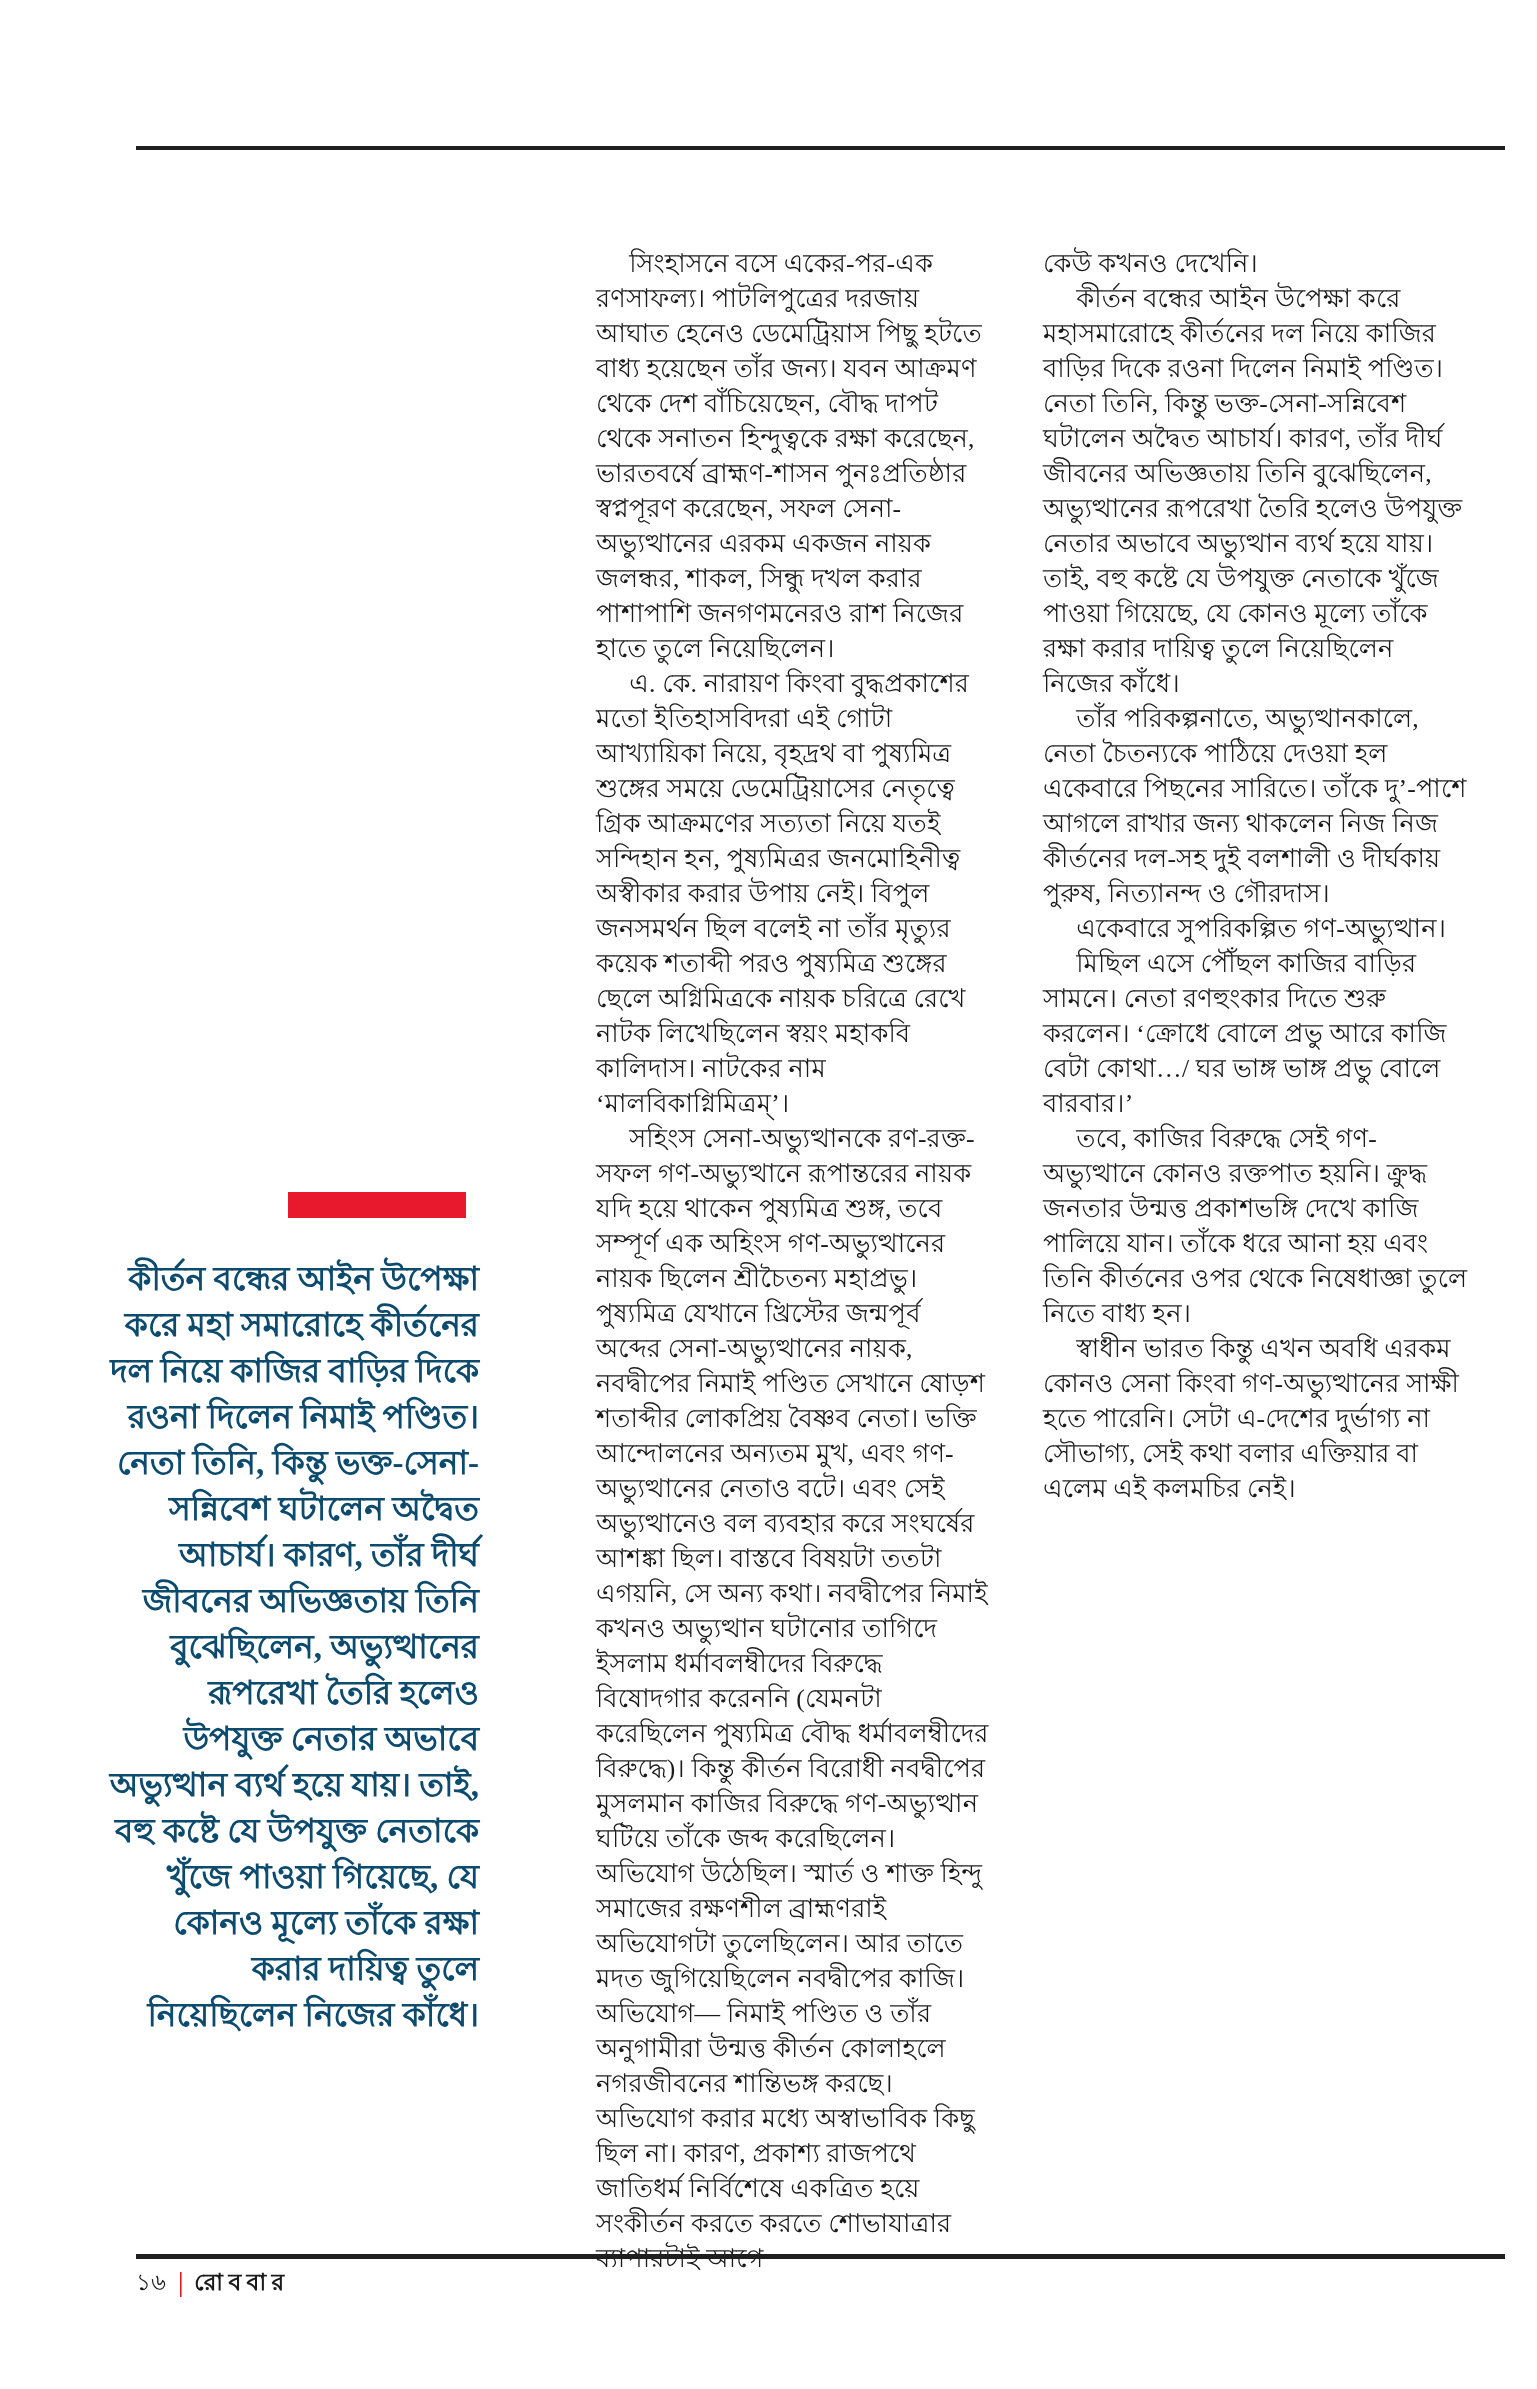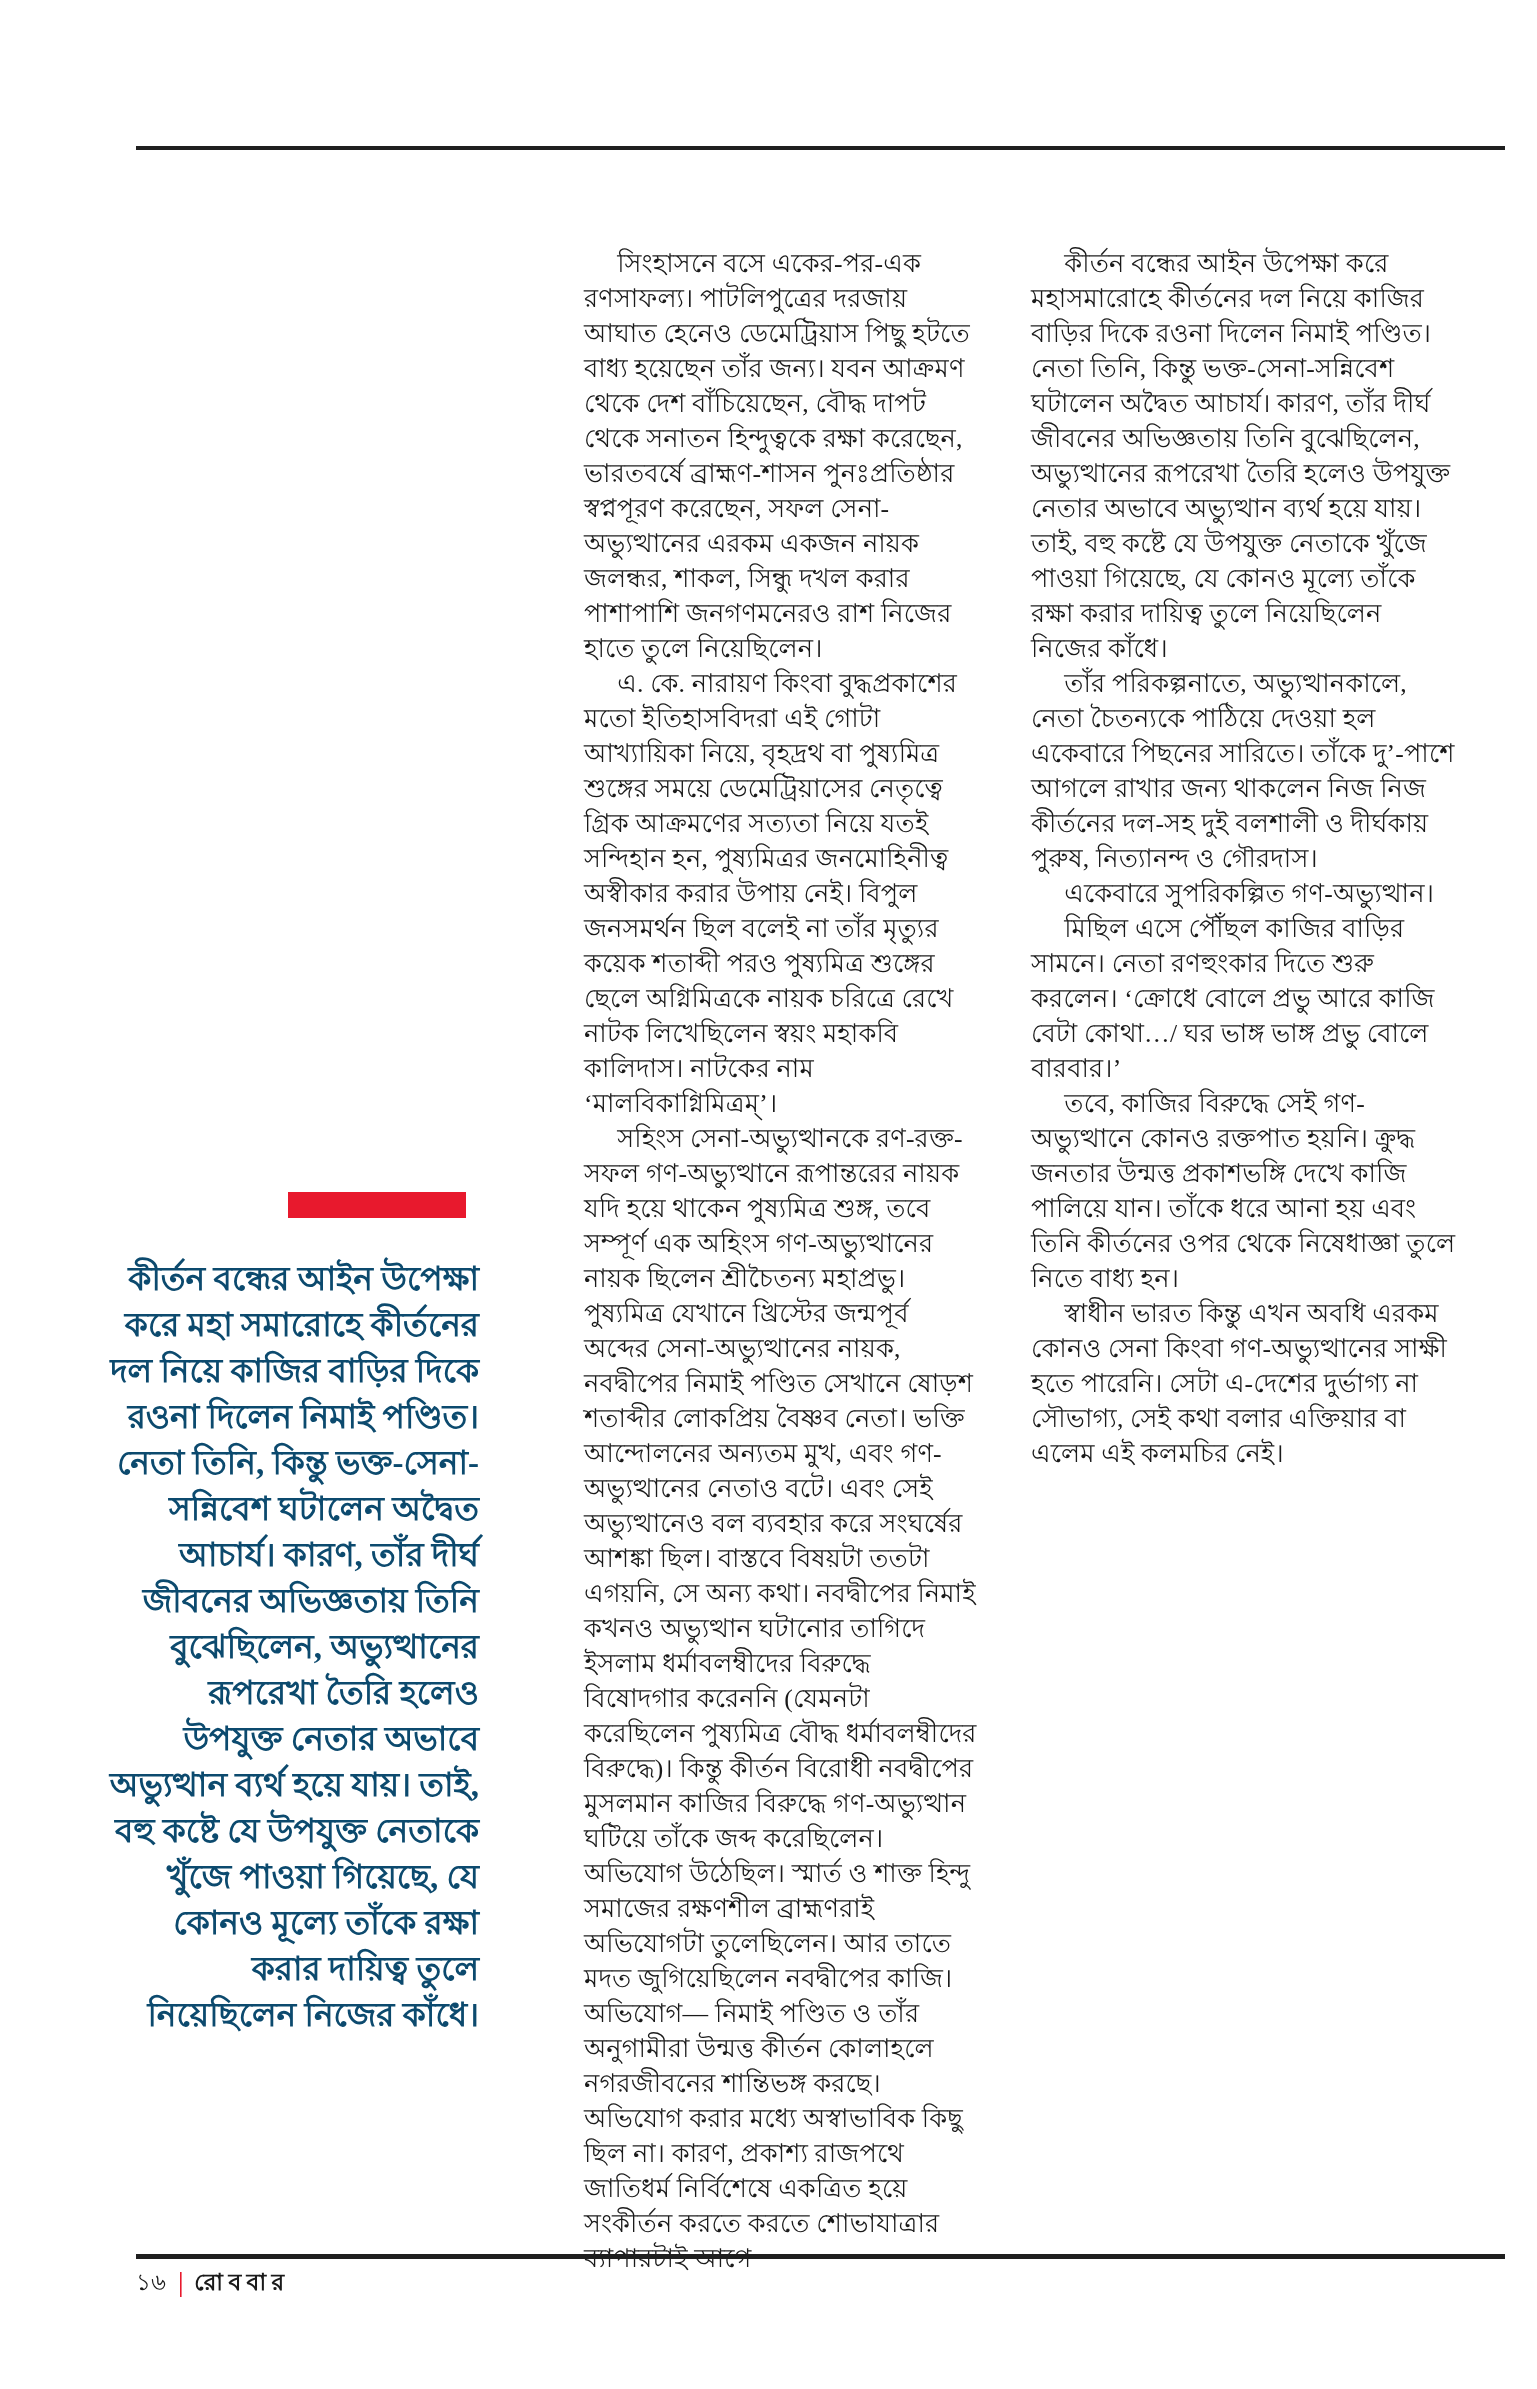--- a/index.html
+++ b/index.html
@@ -32,20 +32,21 @@
     width: 1369px;
     height: 4.7px;
   }
   .body-col {
     position: absolute;
     top: 246px;
     font-size: 25.6px;
     line-height: 35px;
     text-align: left;
     letter-spacing: 0.2px;
+    margin-left: 12px;
   }
   #column-1 {
     left: 584px;
     width: 394px;
   }
   #column-2 {
     left: 1031px;
     width: 425px;
   }
   .body-col p {
@@ -107,20 +108,21 @@
 
   <div id="pull-quote">কীর্তন বন্ধের আইন উপেক্ষা করে মহা সমারোহে কীর্তনের দল নিয়ে কাজির বাড়ির দিকে রওনা দিলেন নিমাই পণ্ডিত। নেতা তিনি, কিন্তু ভক্ত-সেনা-সন্নিবেশ ঘটালেন অদ্বৈত আচার্য। কারণ, তাঁর দীর্ঘ জীবনের অভিজ্ঞতায় তিনি বুঝেছিলেন, অভ্যুত্থানের রূপরেখা তৈরি হলেও উপযুক্ত নেতার অভাবে অভ্যুত্থান ব্যর্থ হয়ে যায়। তাই, বহু কষ্টে যে উপযুক্ত নেতাকে খুঁজে পাওয়া গিয়েছে, যে কোনও মূল্যে তাঁকে রক্ষা করার দায়িত্ব তুলে নিয়েছিলেন নিজের কাঁধে।</div>
 
   <div id="column-1" class="body-col">
     <p>সিংহাসনে বসে একের-পর-এক রণসাফল্য। পাটলিপুত্রের দরজায় আঘাত হেনেও ডেমেট্রিয়াস পিছু হটতে বাধ্য হয়েছেন তাঁর জন্য। যবন আক্রমণ থেকে দেশ বাঁচিয়েছেন, বৌদ্ধ দাপট থেকে সনাতন হিন্দুত্বকে রক্ষা করেছেন, ভারতবর্ষে ব্রাহ্মণ-শাসন পুনঃপ্রতিষ্ঠার স্বপ্নপূরণ করেছেন, সফল সেনা-অভ্যুত্থানের এরকম একজন নায়ক জলন্ধর, শাকল, সিন্ধু দখল করার পাশাপাশি জনগণমনেরও রাশ নিজের হাতে তুলে নিয়েছিলেন।</p>
     <p>এ. কে. নারায়ণ কিংবা বুদ্ধপ্রকাশের মতো ইতিহাসবিদরা এই গোটা আখ্যায়িকা নিয়ে, বৃহদ্রথ বা পুষ্যমিত্র শুঙ্গের সময়ে ডেমেট্রিয়াসের নেতৃত্বে গ্রিক আক্রমণের সত্যতা নিয়ে যতই সন্দিহান হন, পুষ্যমিত্রর জনমোহিনীত্ব অস্বীকার করার উপায় নেই। বিপুল জনসমর্থন ছিল বলেই না তাঁর মৃত্যুর কয়েক শতাব্দী পরও পুষ্যমিত্র শুঙ্গের ছেলে অগ্নিমিত্রকে নায়ক চরিত্রে রেখে নাটক লিখেছিলেন স্বয়ং মহাকবি কালিদাস। নাটকের নাম ‘মালবিকাগ্নিমিত্রম্’।</p>
     <p>সহিংস সেনা-অভ্যুত্থানকে রণ-রক্ত-সফল গণ-অভ্যুত্থানে রূপান্তরের নায়ক যদি হয়ে থাকেন পুষ্যমিত্র শুঙ্গ, তবে সম্পূর্ণ এক অহিংস গণ-অভ্যুত্থানের নায়ক ছিলেন শ্রীচৈতন্য মহাপ্রভু। পুষ্যমিত্র যেখানে খ্রিস্টের জন্মপূর্ব অব্দের সেনা-অভ্যুত্থানের নায়ক, নবদ্বীপের নিমাই পণ্ডিত সেখানে ষোড়শ শতাব্দীর লোকপ্রিয় বৈষ্ণব নেতা। ভক্তি আন্দোলনের অন্যতম মুখ, এবং গণ-অভ্যুত্থানের নেতাও বটে। এবং সেই অভ্যুত্থানেও বল ব্যবহার করে সংঘর্ষের আশঙ্কা ছিল। বাস্তবে বিষয়টা ততটা এগয়নি, সে অন্য কথা। নবদ্বীপের নিমাই কখনও অভ্যুত্থান ঘটানোর তাগিদে ইসলাম ধর্মাবলম্বীদের বিরুদ্ধে বিষোদগার করেননি (যেমনটা করেছিলেন পুষ্যমিত্র বৌদ্ধ ধর্মাবলম্বীদের বিরুদ্ধে)। কিন্তু কীর্তন বিরোধী নবদ্বীপের মুসলমান কাজির বিরুদ্ধে গণ-অভ্যুত্থান ঘটিয়ে তাঁকে জব্দ করেছিলেন। অভিযোগ উঠেছিল। স্মার্ত ও শাক্ত হিন্দু সমাজের রক্ষণশীল ব্রাহ্মণরাই অভিযোগটা তুলেছিলেন। আর তাতে মদত জুগিয়েছিলেন নবদ্বীপের কাজি। অভিযোগ— নিমাই পণ্ডিত ও তাঁর অনুগামীরা উন্মত্ত কীর্তন কোলাহলে নগরজীবনের শান্তিভঙ্গ করছে। অভিযোগ করার মধ্যে অস্বাভাবিক কিছু ছিল না। কারণ, প্রকাশ্য রাজপথে জাতিধর্ম নির্বিশেষে একত্রিত হয়ে সংকীর্তন করতে করতে শোভাযাত্রার ব্যাপারটাই আগে</p>
   </div>
 
   <div id="column-2" class="body-col">
+    <p class="no-indent">কেউ কখনও দেখেনি।</p>
     <p>কীর্তন বন্ধের আইন উপেক্ষা করে মহাসমারোহে কীর্তনের দল নিয়ে কাজির বাড়ির দিকে রওনা দিলেন নিমাই পণ্ডিত। নেতা তিনি, কিন্তু ভক্ত-সেনা-সন্নিবেশ ঘটালেন অদ্বৈত আচার্য। কারণ, তাঁর দীর্ঘ জীবনের অভিজ্ঞতায় তিনি বুঝেছিলেন, অভ্যুত্থানের রূপরেখা তৈরি হলেও উপযুক্ত নেতার অভাবে অভ্যুত্থান ব্যর্থ হয়ে যায়। তাই, বহু কষ্টে যে উপযুক্ত নেতাকে খুঁজে পাওয়া গিয়েছে, যে কোনও মূল্যে তাঁকে রক্ষা করার দায়িত্ব তুলে নিয়েছিলেন নিজের কাঁধে।</p>
     <p>তাঁর পরিকল্পনাতে, অভ্যুত্থানকালে, নেতা চৈতন্যকে পাঠিয়ে দেওয়া হল একেবারে পিছনের সারিতে। তাঁকে দু’-পাশে আগলে রাখার জন্য থাকলেন নিজ নিজ কীর্তনের দল-সহ দুই বলশালী ও দীর্ঘকায় পুরুষ, নিত্যানন্দ ও গৌরদাস।</p>
     <p>একেবারে সুপরিকল্পিত গণ-অভ্যুত্থান।</p>
     <p>মিছিল এসে পৌঁছল কাজির বাড়ির সামনে। নেতা রণহুংকার দিতে শুরু করলেন। ‘ক্রোধে বোলে প্রভু আরে কাজি বেটা কোথা…/ ঘর ভাঙ্গ ভাঙ্গ প্রভু বোলে বারবার।’</p>
     <p>তবে, কাজির বিরুদ্ধে সেই গণ-অভ্যুত্থানে কোনও রক্তপাত হয়নি। ক্রুদ্ধ জনতার উন্মত্ত প্রকাশভঙ্গি দেখে কাজি পালিয়ে যান। তাঁকে ধরে আনা হয় এবং তিনি কীর্তনের ওপর থেকে নিষেধাজ্ঞা তুলে নিতে বাধ্য হন।</p>
     <p>স্বাধীন ভারত কিন্তু এখন অবধি এরকম কোনও সেনা কিংবা গণ-অভ্যুত্থানের সাক্ষী হতে পারেনি। সেটা এ-দেশের দুর্ভাগ্য না সৌভাগ্য, সেই কথা বলার এক্তিয়ার বা এলেম এই কলমচির নেই।</p>
   </div>
 
   <div id="footer-rule" class="rule"></div>
 

